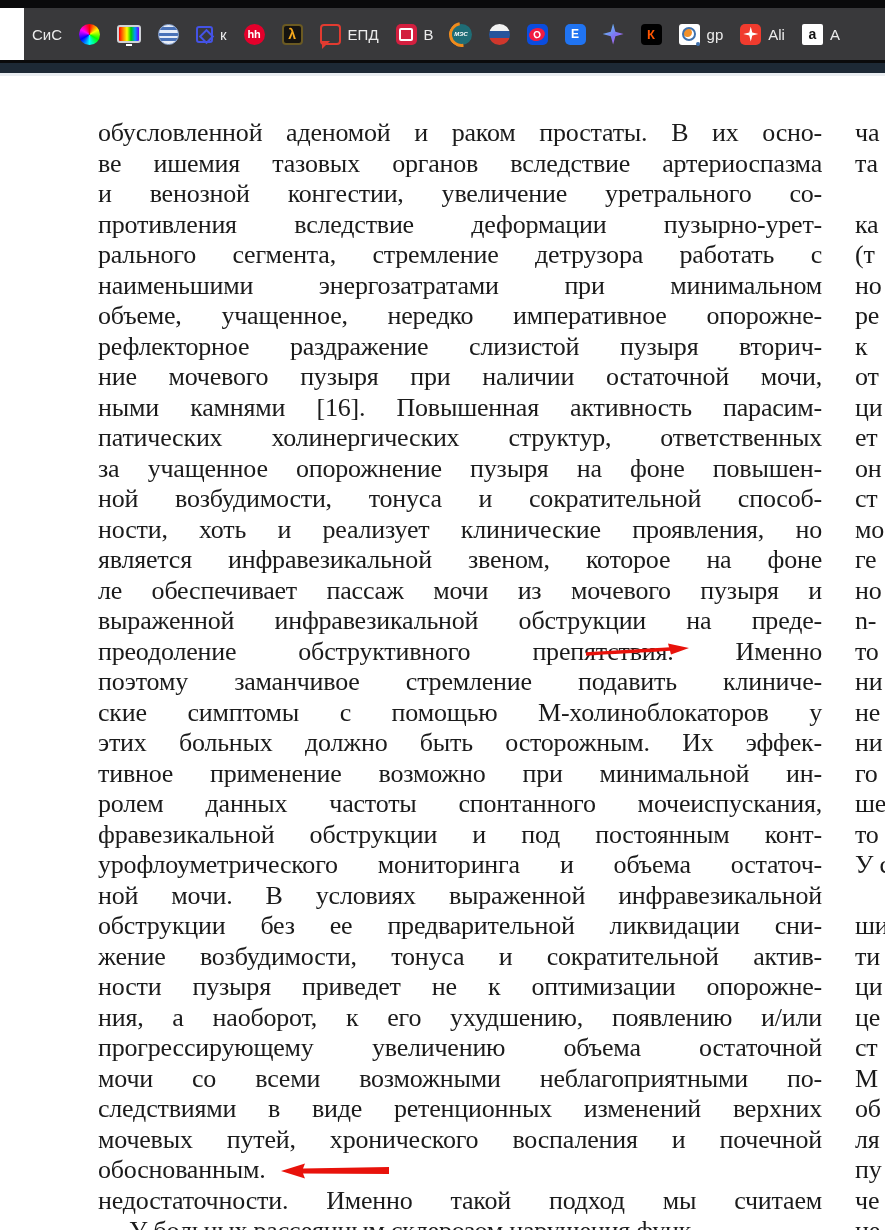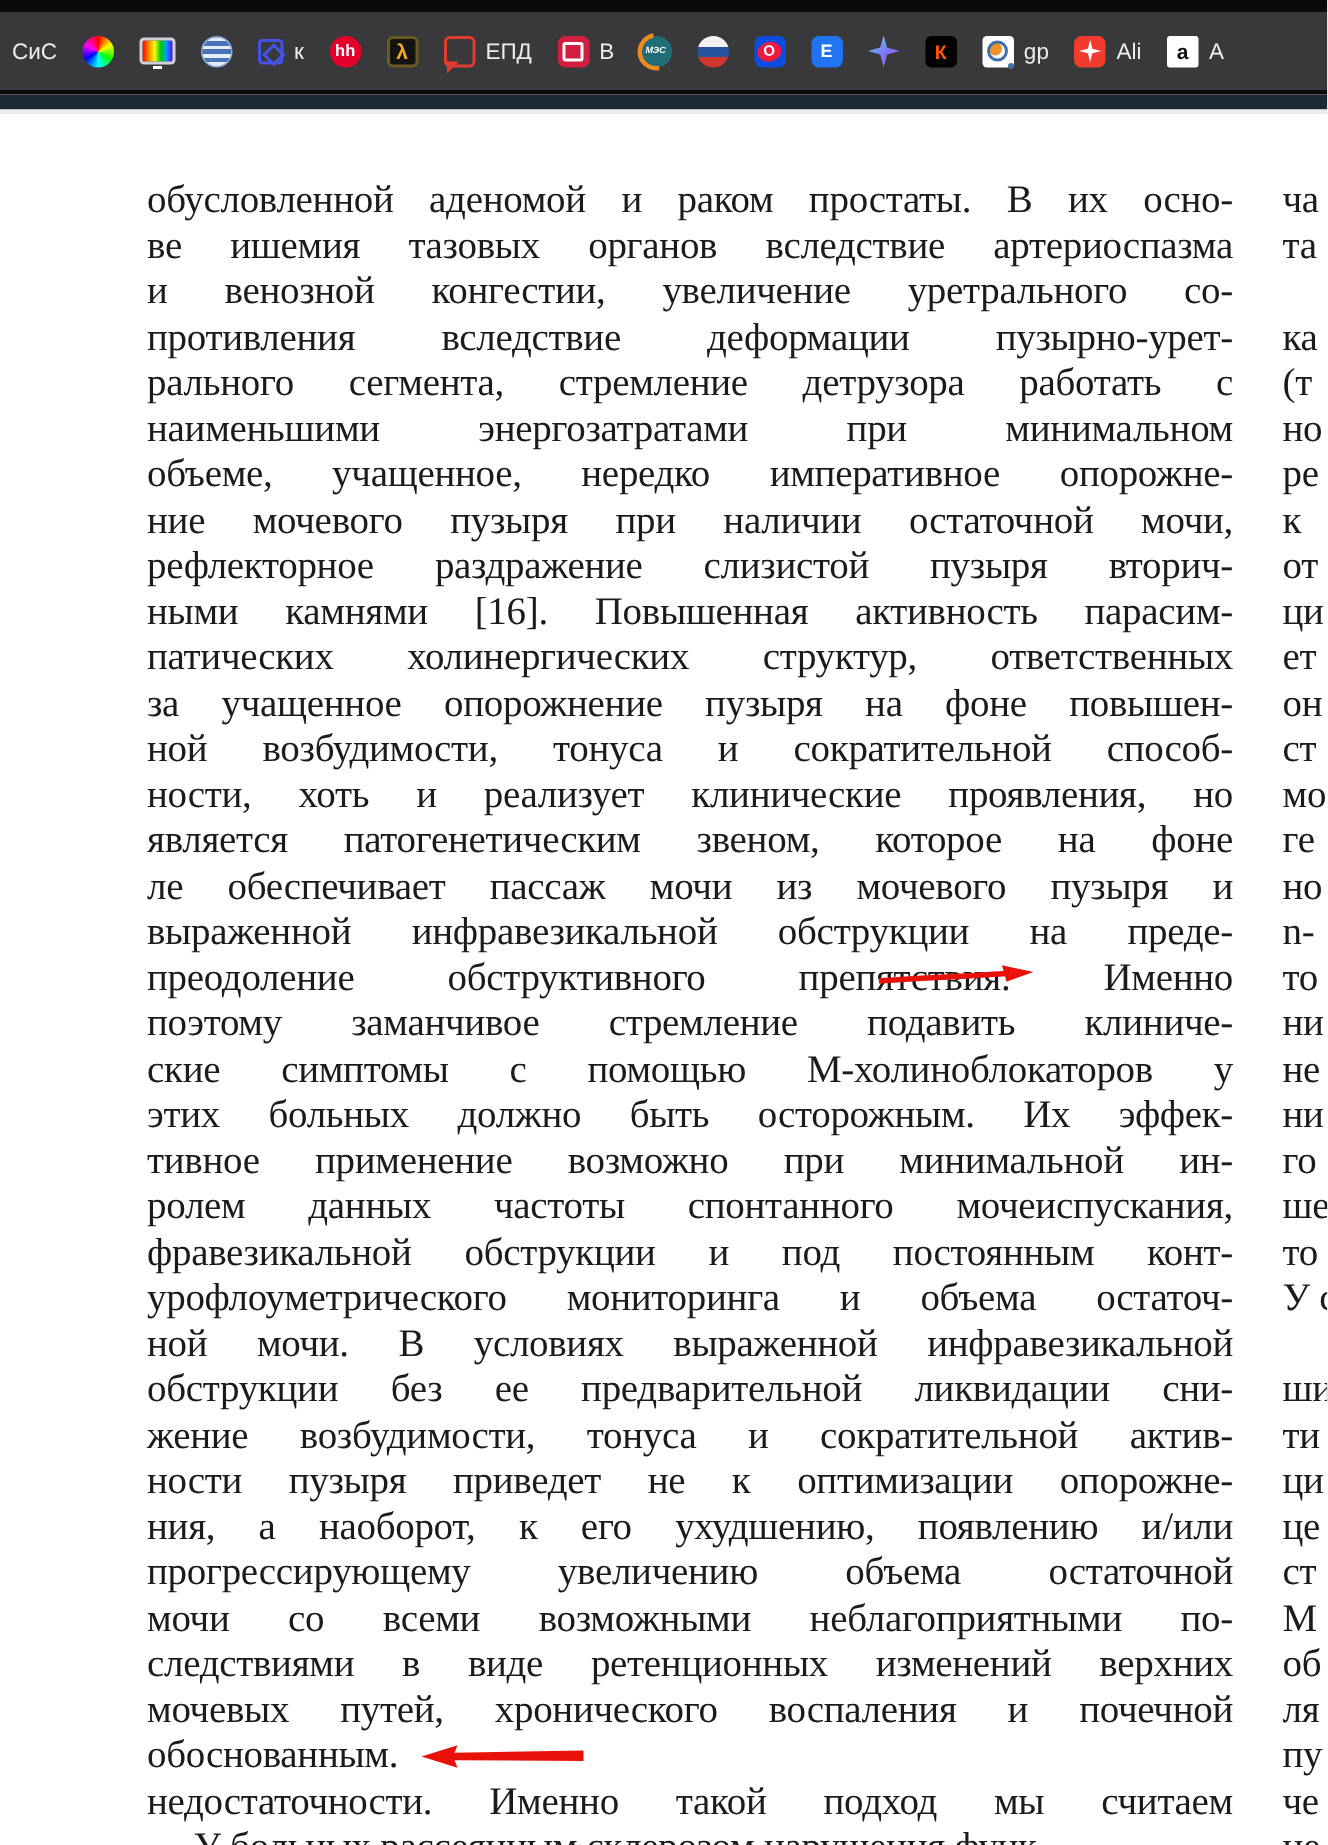--- a/index.html
+++ b/index.html
@@ -1,20 +1,20 @@
 <!DOCTYPE html>
 <html><head>
 <meta charset="utf-8">
 <style>
   html,body{margin:0;padding:0;background:#fff;}
   .screen{position:relative;width:885px;height:1230px;overflow:hidden;background:#fff;font-family:"Liberation Sans",sans-serif;}
 
   
   .tab-strip{height:8px;background:#0a0a0b;}
-  .bookmarks-bar{height:52px;background:#39393b;display:flex;align-items:center;gap:17px;padding-left:8px;overflow:hidden;}
+  .bookmarks-bar{height:52px;background:#39393b;display:flex;align-items:center;gap:17px;padding-left:8px;overflow:hidden;margin-left:24px;}
   .chrome-sep1{height:3px;background:#0a0a0b;}
   .chrome-navy{height:10px;background:#1d2935;}
   .chrome-sep2{height:3px;background:#e9edf1;}
 
   .bm-item{display:flex;align-items:center;gap:7px;flex:none;cursor:pointer;background:none;border:none;padding:0;}
   .bm-label{color:#ececec;font-size:15px;white-space:nowrap;font-family:"Liberation Sans",sans-serif;}
   .bm-icon{width:21px;height:21px;display:inline-flex;align-items:center;justify-content:center;position:relative;flex:none;box-sizing:border-box;}
   .bm-icon .glyph{position:relative;z-index:2;line-height:1;}
 
   .ic-color-wheel{border-radius:50%;background:conic-gradient(#f00,#ff0,#0f0,#0ff,#00f,#f0f,#f00);}
@@ -145,28 +145,28 @@
 
   <div class="page">
     <div class="col-left">
         <div class="line j">обусловленной аденомой и раком простаты. В их осно-</div>
         <div class="line j">ве ишемия тазовых органов вследствие артериоспазма</div>
         <div class="line j">и венозной конгестии, увеличение уретрального со-</div>
         <div class="line j">противления вследствие деформации пузырно-урет-</div>
         <div class="line j">рального сегмента, стремление детрузора работать с</div>
         <div class="line j">наименьшими энергозатратами при минимальном</div>
         <div class="line j">объеме, учащенное, нередко императивное опорожне-</div>
+        <div class="line j">рефлекторное раздражение слизистой пузыря вторич-</div>
         <div class="line j">ние мочевого пузыря при наличии остаточной мочи,</div>
-        <div class="line j">рефлекторное раздражение слизистой пузыря вторич-</div>
         <div class="line j">ными камнями [16]. Повышенная активность парасим-</div>
         <div class="line j">патических холинергических структур, ответственных</div>
         <div class="line j">за учащенное опорожнение пузыря на фоне повышен-</div>
         <div class="line j">ной возбудимости, тонуса и сократительной способ-</div>
         <div class="line j">ности, хоть и реализует клинические проявления, но</div>
-        <div class="line j">является патогенетическим звеном, которое на фоне</div>
+        <div class="line j">является инфравезикальной звеном, которое на фоне</div>
         <div class="line j">ле обеспечивает пассаж мочи из мочевого пузыря и</div>
         <div class="line j">выраженной инфравезикальной обструкции на преде-</div>
         <div class="line j">преодоление обструктивного <span class="strike-target">препятствия.<svg class="strike" width="106" height="18" viewBox="0 0 106 18">
               <path d="M2 12 C30 10 58 9 86 7" fill="none" stroke="#e8120b" stroke-width="3.6"></path>
               <polygon fill="#e8120b" points="105,6 84,1.5 87,12.5"></polygon>
             </svg></span> Именно</div>
         <div class="line j">поэтому заманчивое стремление подавить клиниче-</div>
         <div class="line j">ские симптомы с помощью М-холиноблокаторов у</div>
         <div class="line j">этих больных должно быть осторожным. Их эффек-</div>
         <div class="line j">тивное применение возможно при минимальной ин-</div>

